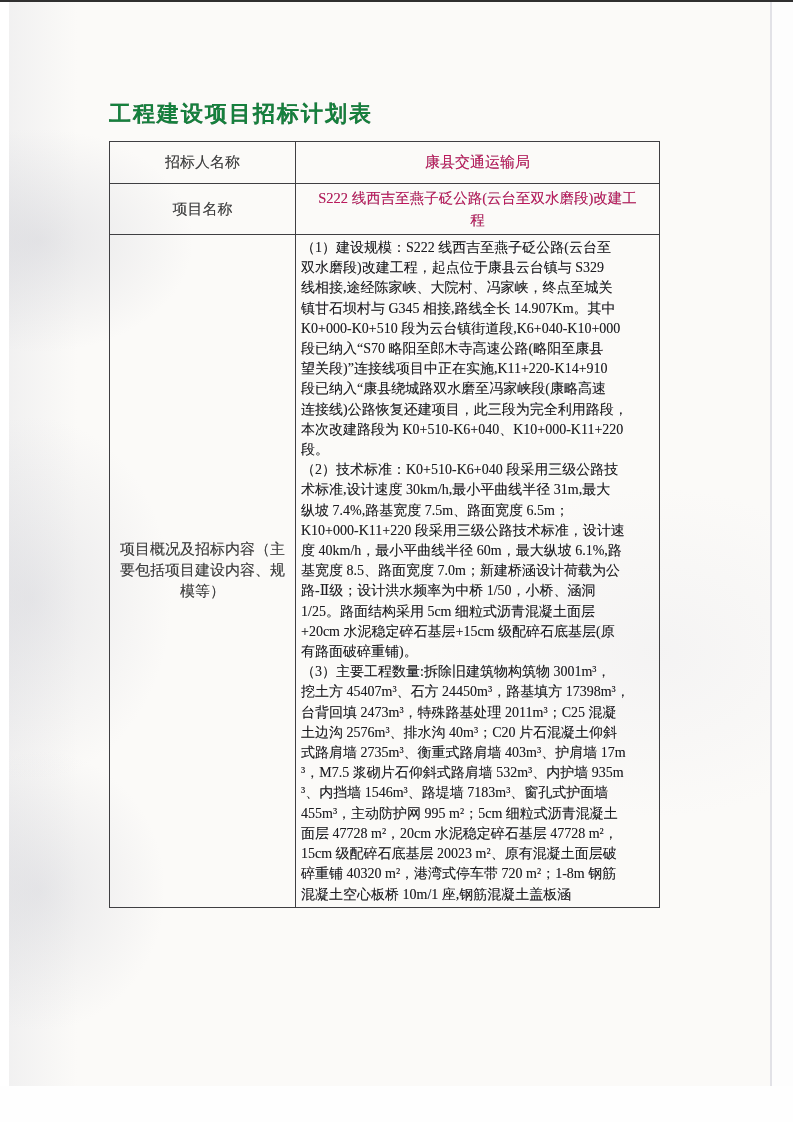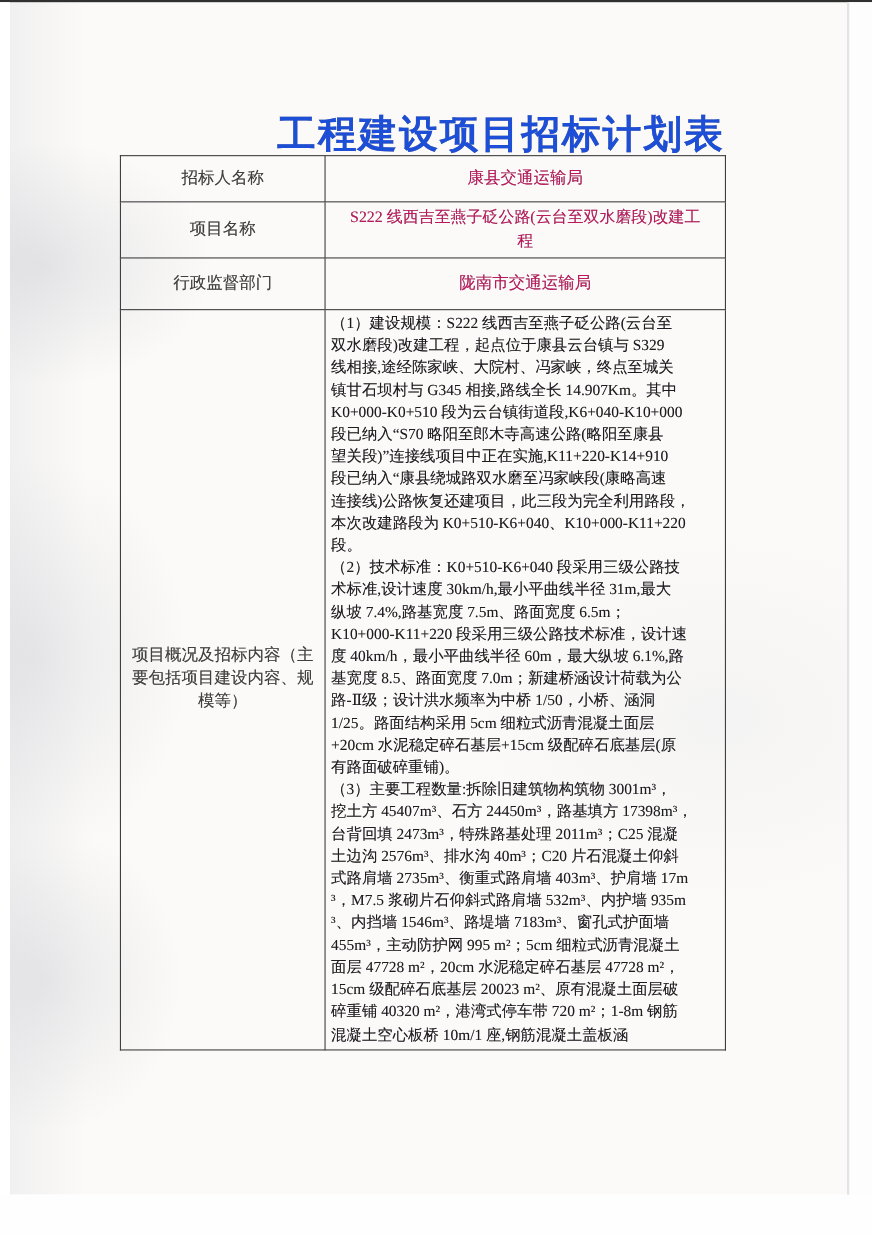--- a/index.html
+++ b/index.html
@@ -30,22 +30,22 @@
   .page-right-edge{
     position:absolute;right:0;top:2px;width:21px;bottom:0;
     background:#fdfdfd;border-left:2px solid #e2e2e7;
   }
   .page-bottom-edge{
     position:absolute;left:0;right:0;bottom:0;height:36px;background:#fefefe;
   }
   
   .doc-title{
     position:absolute;left:109px;width:550px;top:99px;
-    text-align:right;font-size:35px;font-weight:700;
-    letter-spacing:2px;color:#1d4ed8;
+    text-align:left;font-size:22px;font-weight:700;
+    letter-spacing:2px;color:#15803d;
     text-shadow:0 0 0.5px rgba(20,20,20,0.5);
     white-space:nowrap;
   }
   
   table.tender-table{
     position:absolute;left:109px;top:141px;width:550px;
     border-collapse:collapse;table-layout:fixed;
   }
   .tender-table td{
     border:1px solid #3f3f42;
@@ -91,24 +91,20 @@
   <tbody>
       <tr class="r1">
     <td class="label">招标人名称</td>
     <td class="value-center">康县交通运输局</td>
   </tr>
   <tr class="r2">
     <td class="label">项目名称</td>
     <td class="value-center value-wrap">S222 线西吉至燕子砭公路(云台至双水磨段)改建工
 程</td>
   </tr>
-  <tr class="r3">
-    <td class="label">行政监督部门</td>
-    <td class="value-center">陇南市交通运输局</td>
-  </tr>
   <tr class="r5">
     <td class="label">项目概况及招标内容（主
 要包括项目建设内容、规
 模等）</td>
     <td class="value-body">（1）建设规模：S222 线西吉至燕子砭公路(云台至
 双水磨段)改建工程，起点位于康县云台镇与 S329
 线相接,途经陈家峡、大院村、冯家峡，终点至城关
 镇甘石坝村与 G345 相接,路线全长 14.907Km。其中
 K0+000-K0+510 段为云台镇街道段,K6+040-K10+000
 段已纳入“S70 略阳至郎木寺高速公路(略阳至康县

